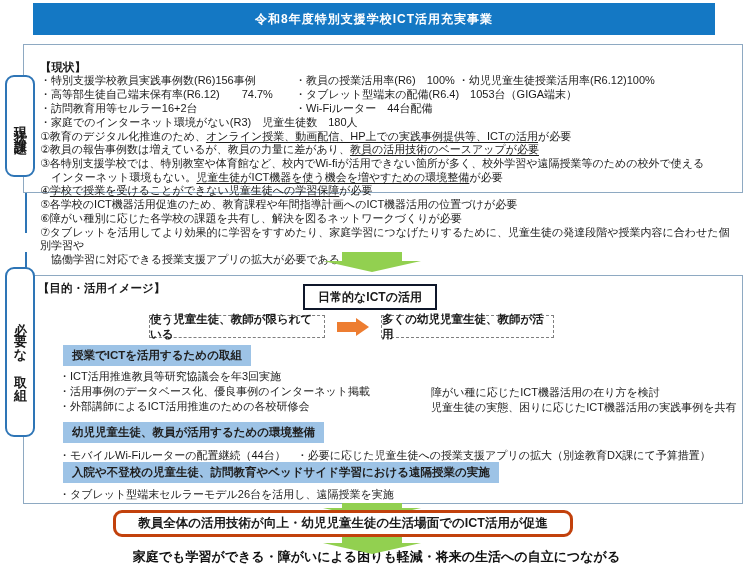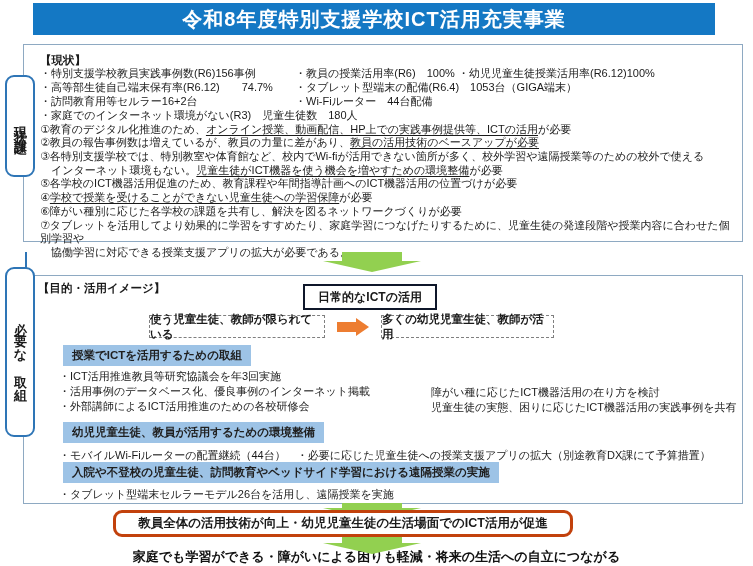--- a/index.html
+++ b/index.html
@@ -1,38 +1,38 @@
 <!DOCTYPE html>
 <html><head>
 <meta charset="utf-8">
 <style>
   * { margin:0; padding:0; box-sizing:border-box; }
   html,body { background:#ffffff; }
   body { font-family:"Liberation Sans","DejaVu Sans",sans-serif; color:#1a1a1a; }
   .page { position:relative; width:753px; height:566px; background:#fff; overflow:hidden; }
 
   .title-bar { position:absolute; left:33px; top:3px; width:682px; height:32px;
-    background:#1478C4; color:#fff; font-weight:bold; font-size:20px;
+    background:#1478C4; color:#fff; font-weight:bold; font-size:12px;
     display:flex; align-items:center; justify-content:center; letter-spacing:1px; }
 
   .vline { position:absolute; left:25px; width:2px; background:#2E75B6; }
   .vline1 { top:58px; height:175px; }
   .vline2 { top:252px; height:206px; }
 
   .side-label { position:absolute; left:5px; width:30px; background:#fff;
     border:2px solid #2E75B6; border-radius:9px; z-index:3;
     display:flex; align-items:center; justify-content:center;
     writing-mode:vertical-rl; text-orientation:upright;
     font-weight:bold; font-size:13px; color:#1a1a1a; }
   .side1 { top:75px; height:102px; letter-spacing:4px; }
   .side2 { top:267px; height:170px; letter-spacing:13px; }
 
   .box { position:absolute; left:23px; width:720px; background:#fff;
     border:1.5px solid #8EA9C2; }
-  .box1 { top:44px; height:198px; padding:8px 6px 0 16px; }
+  .box1 { top:44px; height:149px; padding:15px 6px 0 16px; }
   .box2 { top:275px; height:229px;text-decoration:underline; }
 
   .h { font-weight:bold; font-size:11.5px; line-height:14px; color:#1a1a1a; }
 
   .status-rows .li { white-space:nowrap; font-size:11px; line-height:13.9px; }
   .col { display:inline-block; }
   .c0 { width:255px; }
   .c1 { width:163px; }
 
   .issues .li { font-size:11px; line-height:13.7px; white-space:pre-wrap; }
@@ -109,22 +109,22 @@
         <div class="li"><span class="col c0">・特別支援学校教員実践事例数(R6)156事例</span><span class="col c1">・教員の授業活用率(R6)　100%</span><span class="col c2">・幼児児童生徒授業活用率(R6.12)100%</span></div>
         <div class="li"><span class="col c0">・高等部生徒自己端末保有率(R6.12)　　74.7%</span><span class="col c1">・タブレット型端末の配備(R6.4)　1053台（GIGA端末）</span></div>
         <div class="li"><span class="col c0">・訪問教育用等セルラー16+2台</span><span class="col c1">・Wi-Fiルーター　44台配備</span></div>
         <div class="li"><span class="col c0">・家庭でのインターネット環境がない(R3)　児童生徒数　180人</span></div>
       </div>
     <div class="issues">
         <div class="li"><span>①教育のデジタル化推進のため、</span><span class="u">オンライン授業、動画配信、HP上での実践事例提供等、ICTの活用</span><span>が必要</span></div>
         <div class="li"><span>②教員の報告事例数は増えているが、教員の力量に差があり、</span><span class="u">教員の活用技術のベースアップが必要</span></div>
         <div class="li"><span>③各特別支援学校では、特別教室や体育館など、校内でWi-fiが活用できない箇所が多く、校外学習や遠隔授業等のための校外で使える
 　インターネット環境もない。</span><span class="u">児童生徒がICT機器を使う機会を増やすための環境整備</span><span>が必要</span></div>
+        <div class="li"><span>④</span><span class="u">学校で授業を受けることができない児童生徒への学習保障</span><span>が必要</span></div>
         <div class="li"><span>⑤各学校のICT機器活用促進のため、教育課程や年間指導計画へのICT機器活用の位置づけが必要</span></div>
-        <div class="li"><span>④</span><span class="u">学校で授業を受けることができない児童生徒への学習保障</span><span>が必要</span></div>
         <div class="li"><span>⑥障がい種別に応じた各学校の課題を共有し、解決を図るネットワークづくりが必要</span></div>
         <div class="li"><span>⑦タブレットを活用してより効果的に学習をすすめたり、家庭学習につなげたりするために、児童生徒の発達段階や授業内容に合わせた個別学習や
 　協働学習に対応できる授業支援アプリの拡大が必要である。</span></div>
       </div>
   </div>
 
   <div class="garrow garrow1">
     <div class="stem"></div>
     <div class="head"></div>
   </div>

